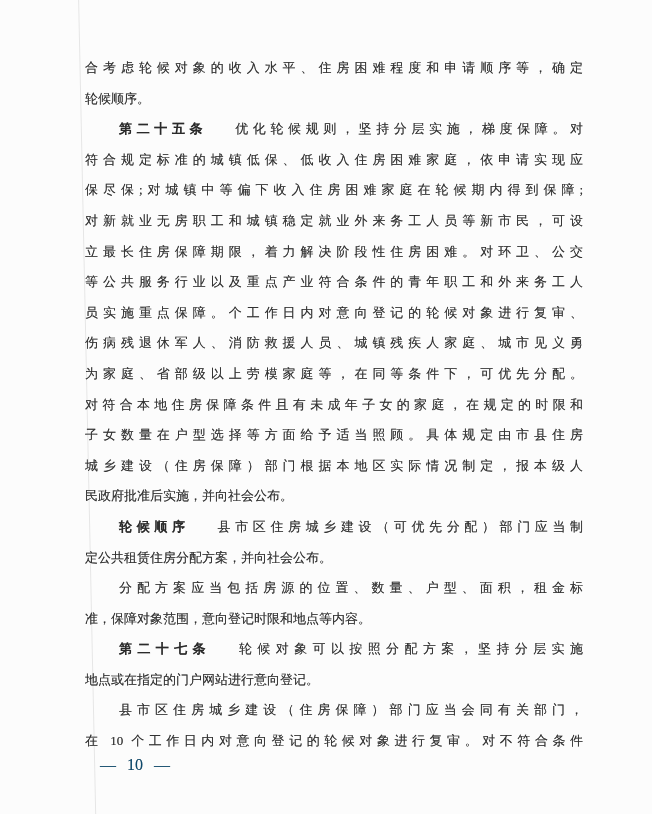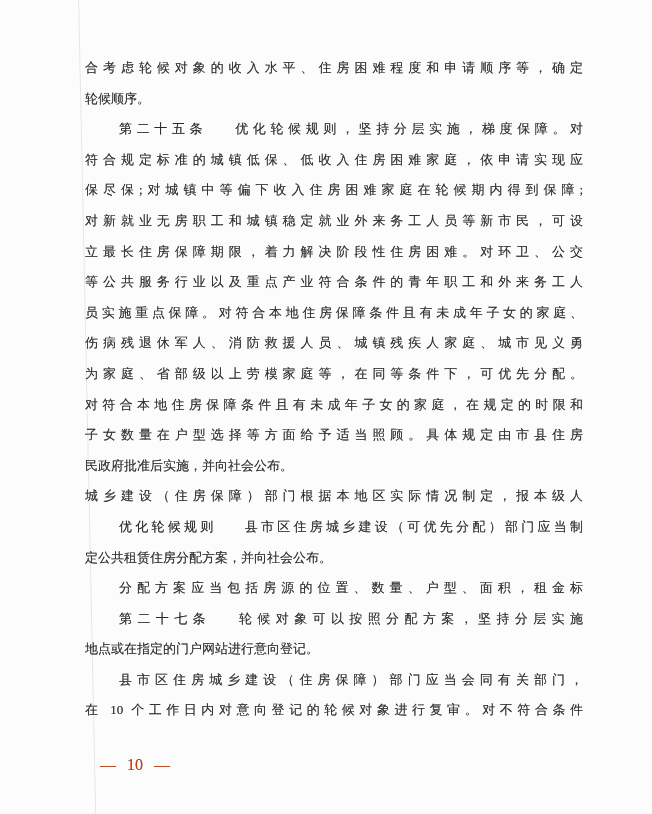--- a/index.html
+++ b/index.html
@@ -41,57 +41,58 @@
     overflow: hidden;
   }
   .line.just {
     text-align: justify;
     text-align-last: justify;
   }
   .line.ind {
     padding-left: 34px;
   }
   .bold {
-    font-weight: normal;
+    font-weight: bold;
     margin-right: 28px;
     color: #2a2a2a;
   }
   .page-number {
     position: absolute;
     left: 100px;
     top: 756px;
     font-size: 16px;
-    color: #c2410c;
+    color: #0c4a6e;
     word-spacing: 7px;
     text-shadow: 0 0 0.5px rgba(55, 55, 55, 0.5);
   }
 </style>
 </head>
 <body>
 
 <div class="page">
   <div class="scan-line"></div>
   <div class="text-block">
       <div class="line just"><span>合考虑轮候对象的收入水平、住房困难程度和申请顺序等，确定</span></div>
       <div class="line"><span>轮候顺序。</span></div>
       <div class="line just ind"><span class="bold">第二十五条</span><span>优化轮候规则，坚持分层实施，梯度保障。对</span></div>
       <div class="line just"><span>符合规定标准的城镇低保、低收入住房困难家庭，依申请实现应</span></div>
       <div class="line just"><span>保尽保;对城镇中等偏下收入住房困难家庭在轮候期内得到保障;</span></div>
       <div class="line just"><span>对新就业无房职工和城镇稳定就业外来务工人员等新市民，可设</span></div>
       <div class="line just"><span>立最长住房保障期限，着力解决阶段性住房困难。对环卫、公交</span></div>
       <div class="line just"><span>等公共服务行业以及重点产业符合条件的青年职工和外来务工人</span></div>
-      <div class="line just"><span>员实施重点保障。对符合本地住房保障条件且有未成年子女的家庭、</span></div>
+      <div class="line just"><span>员实施重点保障。个工作日内对意向登记的轮候对象进行复审、</span></div>
       <div class="line just"><span>伤病残退休军人、消防救援人员、城镇残疾人家庭、城市见义勇</span></div>
       <div class="line just"><span>为家庭、省部级以上劳模家庭等，在同等条件下，可优先分配。</span></div>
       <div class="line just"><span>对符合本地住房保障条件且有未成年子女的家庭，在规定的时限和</span></div>
       <div class="line just"><span>子女数量在户型选择等方面给予适当照顾。具体规定由市县住房</span></div>
+      <div class="line just"><span>城乡建设（住房保障）部门根据本地区实际情况制定，报本级人</span></div>
       <div class="line"><span>民政府批准后实施，并向社会公布。</span></div>
-      <div class="line just"><span>城乡建设（住房保障）部门根据本地区实际情况制定，报本级人</span></div>
-      <div class="line just ind"><span class="bold">优化轮候规则</span><span>县市区住房城乡建设（可优先分配）部门应当制</span></div>
+      <div class="line just ind"><span class="bold">轮候顺序</span><span>县市区住房城乡建设（可优先分配）部门应当制</span></div>
       <div class="line"><span>定公共租赁住房分配方案，并向社会公布。</span></div>
       <div class="line just ind"><span>分配方案应当包括房源的位置、数量、户型、面积，租金标</span></div>
+      <div class="line"><span>准，保障对象范围，意向登记时限和地点等内容。</span></div>
       <div class="line just ind"><span class="bold">第二十七条</span><span>轮候对象可以按照分配方案，坚持分层实施</span></div>
       <div class="line"><span>地点或在指定的门户网站进行意向登记。</span></div>
       <div class="line just ind"><span>县市区住房城乡建设（住房保障）部门应当会同有关部门，</span></div>
       <div class="line just"><span>在 10 个工作日内对意向登记的轮候对象进行复审。对不符合条件</span></div>
     </div>
   <div class="page-number">— 10 —</div>
 </div>
 
 </body></html>

